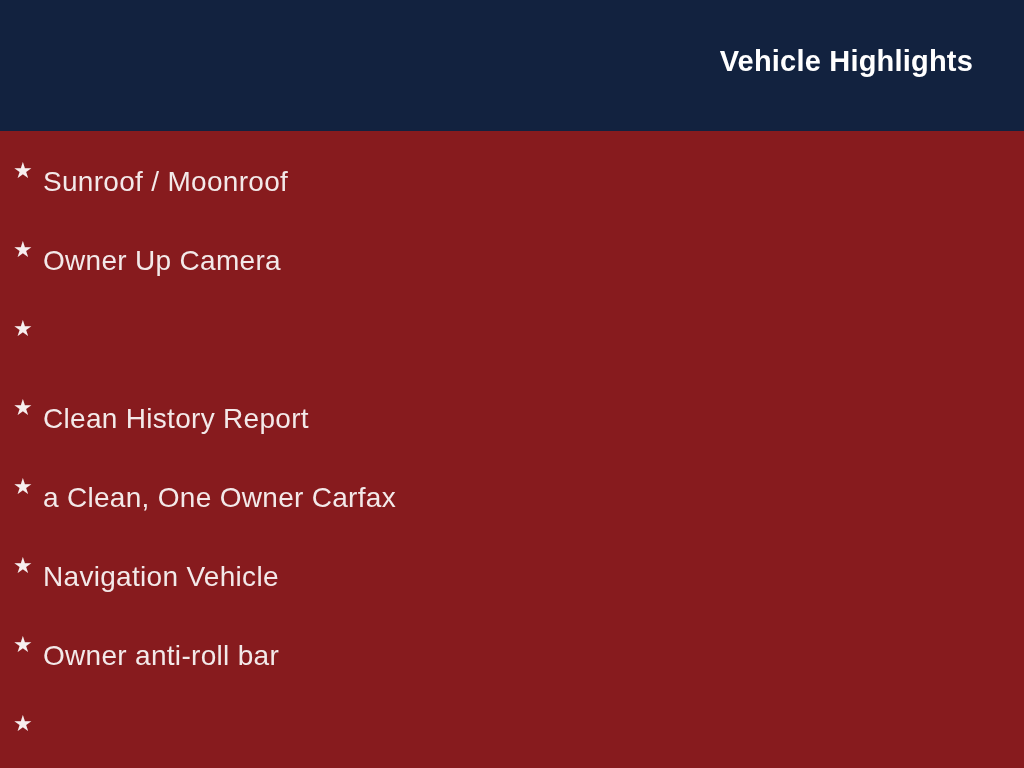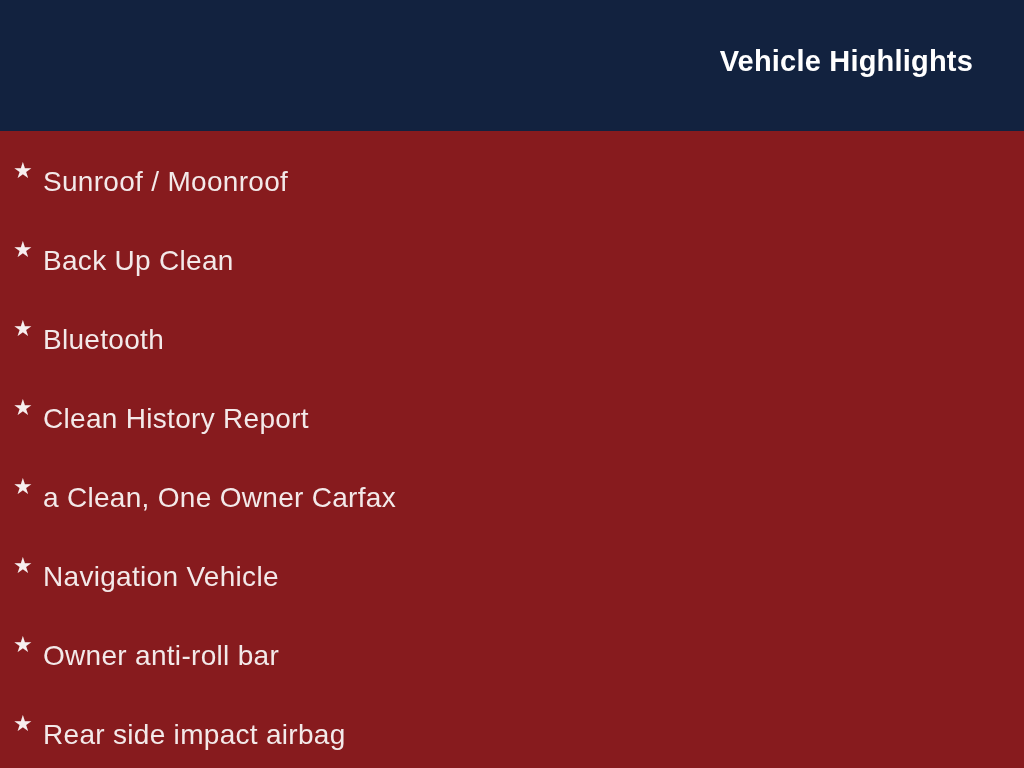--- a/index.html
+++ b/index.html
@@ -110,26 +110,25 @@
   <div id="body-area">
     <ul id="highlights-list">
 
       <li class="highlight-item">
         <span class="star-icon">★</span>
         <span class="highlight-label">Sunroof / Moonroof</span>
       </li>
 
       <li class="highlight-item">
         <span class="star-icon">★</span>
-        <span class="highlight-label">Back Up Clean</span>
+        <span class="highlight-label">Owner Up Camera</span>
       </li>
 
       <li class="highlight-item">
         <span class="star-icon">★</span>
-        <span class="highlight-label">Bluetooth</span>
       </li>
 
       <li class="highlight-item">
         <span class="star-icon">★</span>
         <span class="highlight-label">Clean History Report</span>
       </li>
 
       <li class="highlight-item">
         <span class="star-icon">★</span>
         <span class="highlight-label">a Clean, One Owner Carfax</span>
@@ -140,19 +139,18 @@
         <span class="highlight-label">Navigation Vehicle</span>
       </li>
 
       <li class="highlight-item">
         <span class="star-icon">★</span>
         <span class="highlight-label">Owner anti-roll bar</span>
       </li>
 
       <li class="highlight-item">
         <span class="star-icon">★</span>
-        <span class="highlight-label">Rear side impact airbag</span>
       </li>
 
     </ul>
   </div>
 
 </div>
 
 </body></html>

